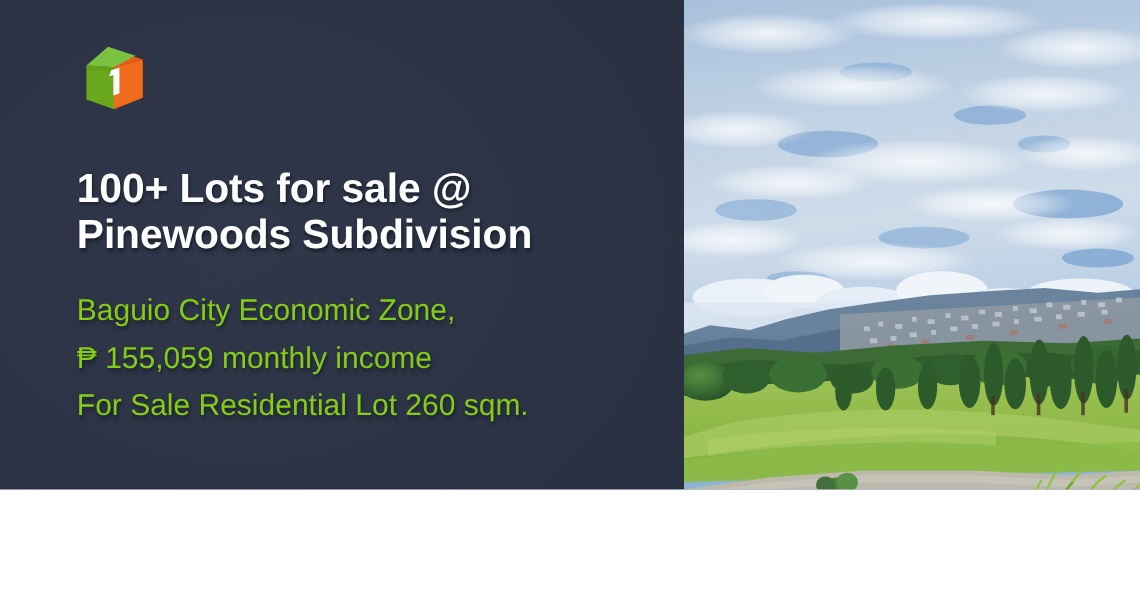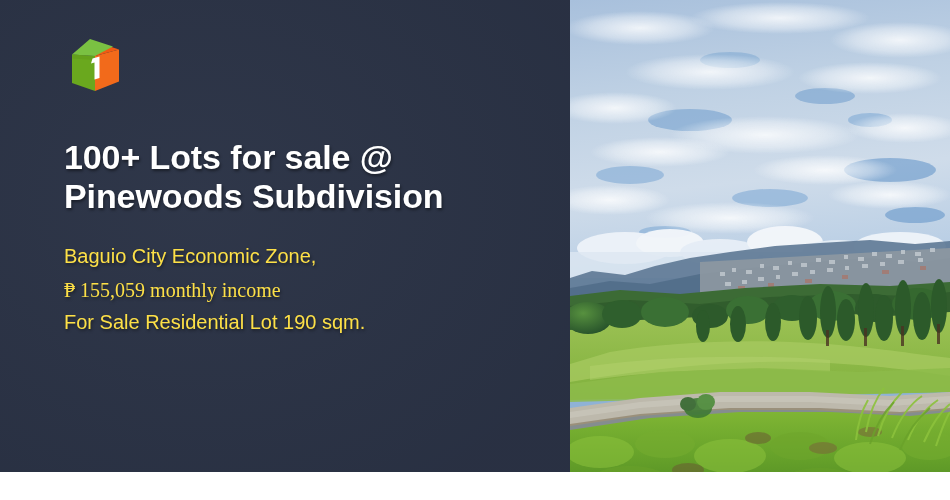--- a/index.html
+++ b/index.html
@@ -6,21 +6,21 @@
     margin: 0;
     padding: 0;
     background: #ffffff;
   }
   body {
     font-family: "Liberation Sans", sans-serif;
   }
   .ad-card {
     position: relative;
     width: 950px;
-    height: 472px;
+    height: 408px;
     overflow: hidden;
     display: flex;
     background: #2b3346;
   }
 
   
   .left-panel {
     position: relative;
     width: 570px;
     height: 500px;
@@ -63,28 +63,28 @@
     font-size: 34px;
     line-height: 1.16;
     font-weight: bold;
     color: #ffffff;
     letter-spacing: -0.1px;
     text-shadow: 1px 2px 3px rgba(0,0,0,0.45);
     max-width: 460px;
   }
   .sub-line {
     margin: 0 0 6px 0;
-    font-size: 20px;
+    font-size: 25px;
     line-height: 1.30;
     font-weight: normal;
-    color: #fde047;
+    color: #84cc16;
     text-shadow: 1px 2px 3px rgba(0,0,0,0.40);
     white-space: nowrap;
   }
-  .sub-line.price { margin-top: 8px; font-family: Liberation Serif, serif; }
+  .sub-line.price { margin-top: 8px; }
 
   
   .photo-panel {
     position: relative;
     width: 380px;
     height: 500px;
     flex: 0 0 380px;
     overflow: hidden;
     background: #8fb2d6;
   }
@@ -111,21 +111,21 @@
         <polygon points="8,18.5 31,20 31,24 8,22.5" fill="#5f9a1a" opacity="0.55"></polygon>
 
         <polygon points="28.5,22.5 35.5,20.5 35.5,42 30.5,43.5 30.5,26.5 27,27.5" fill="#ffffff"></polygon>
       </svg>
     </div>
 
     <div class="copy-block">
       <h1 class="headline">100+ Lots for sale @ Pinewoods Subdivision</h1>
       <p class="sub-line">Baguio City Economic Zone,</p>
       <p class="sub-line price">₱ 155,059 monthly income</p>
-      <p class="sub-line">For Sale Residential Lot 190 sqm.</p>
+      <p class="sub-line">For Sale Residential Lot 260 sqm.</p>
     </div>
   </div>
 
   <div class="photo-panel">
     <svg viewBox="0 0 380 500" preserveAspectRatio="xMidYMid slice" xmlns="http://www.w3.org/2000/svg">
       <defs>
         <linearGradient id="skyGrad" x1="0" y1="0" x2="0.15" y2="1">
           <stop offset="0%" stop-color="#a8c0dc"></stop>
           <stop offset="35%" stop-color="#bfd1e4"></stop>
           <stop offset="68%" stop-color="#cfdcea"></stop>

